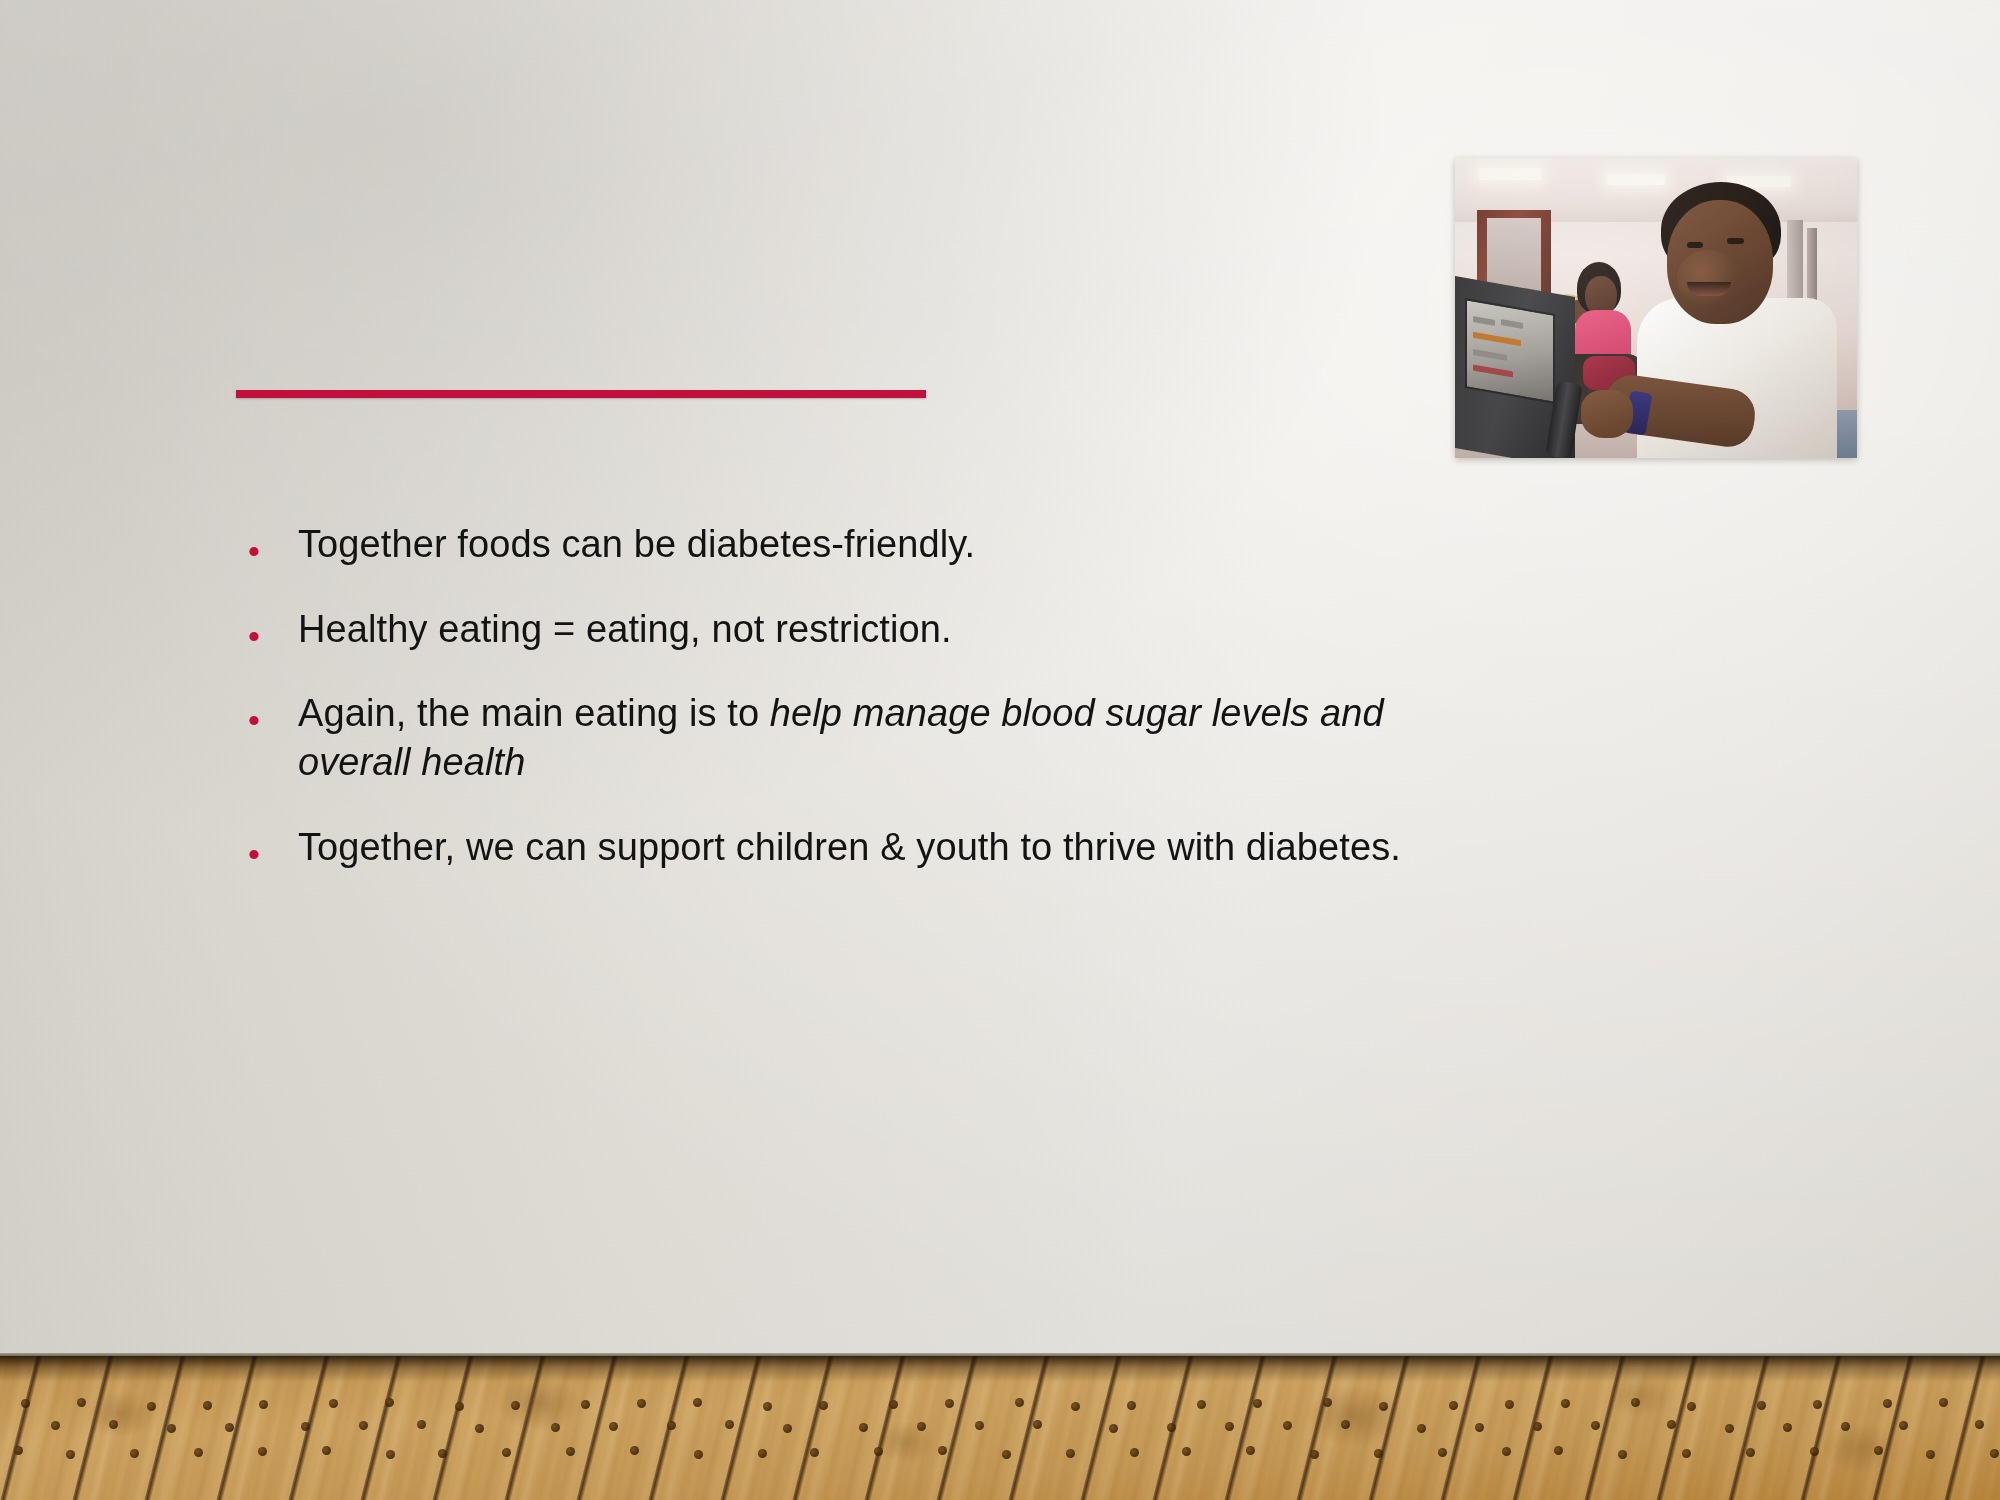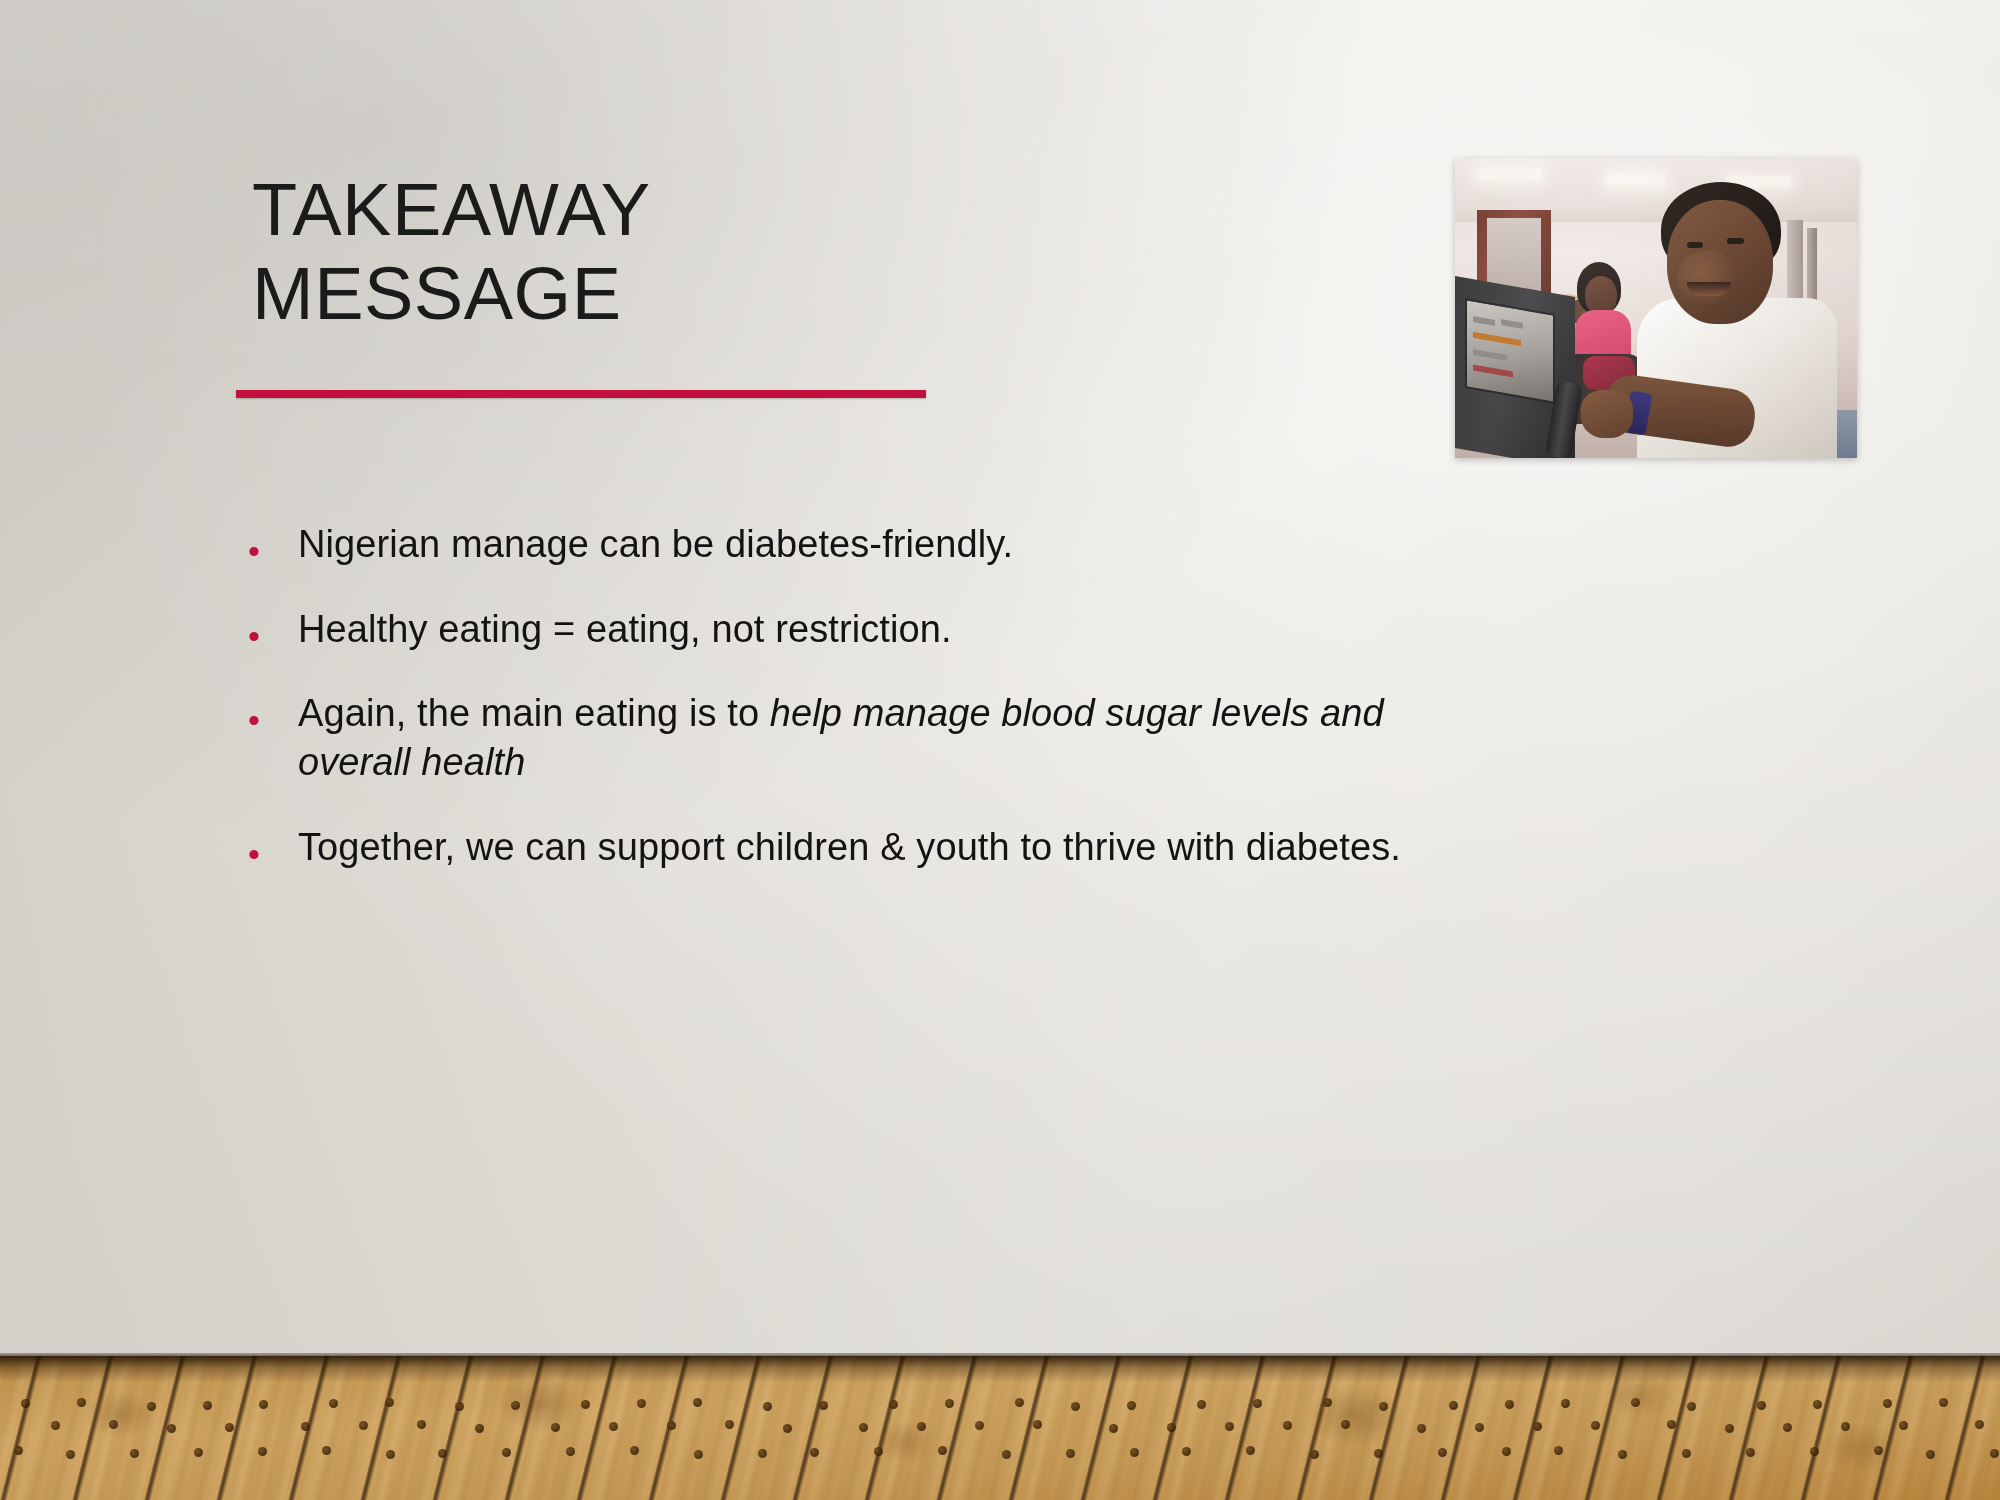--- a/index.html
+++ b/index.html
@@ -373,31 +373,27 @@
   }
 </style>
 </head>
 <body>
 
 <div id="slide">
 
   <div id="wall"></div>
   <div id="wall-vignette"></div>
 
-  <div id="title-block">
-    <h1 id="title">TAKEAWAY
-MESSAGE</h1>
-  </div>
   <div id="title-rule"></div>
 
   <div id="body">
 
     <div class="bullet-row">
       <span class="bullet-mark">•</span>
-      <span class="bullet-text"><span>Nigerian manage can be diabetes-friendly.</span></span>
+      <span class="bullet-text"><span>Together foods can be diabetes-friendly.</span></span>
     </div>
 
     <div class="bullet-row">
       <span class="bullet-mark">•</span>
       <span class="bullet-text"><span>Healthy eating = eating, not restriction.</span></span>
     </div>
 
     <div class="bullet-row">
       <span class="bullet-mark">•</span>
       <span class="bullet-text"><span>Again, the main eating is to </span><em>help manage blood sugar levels and overall health</em></span>

